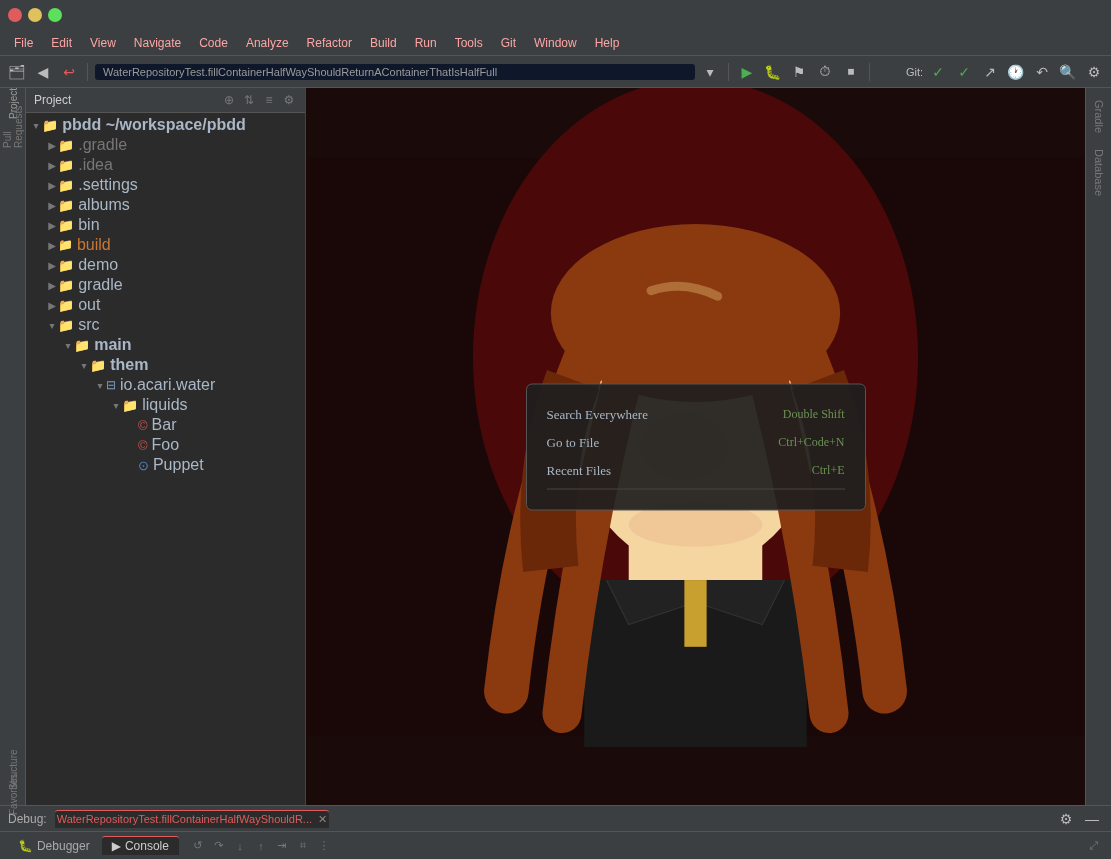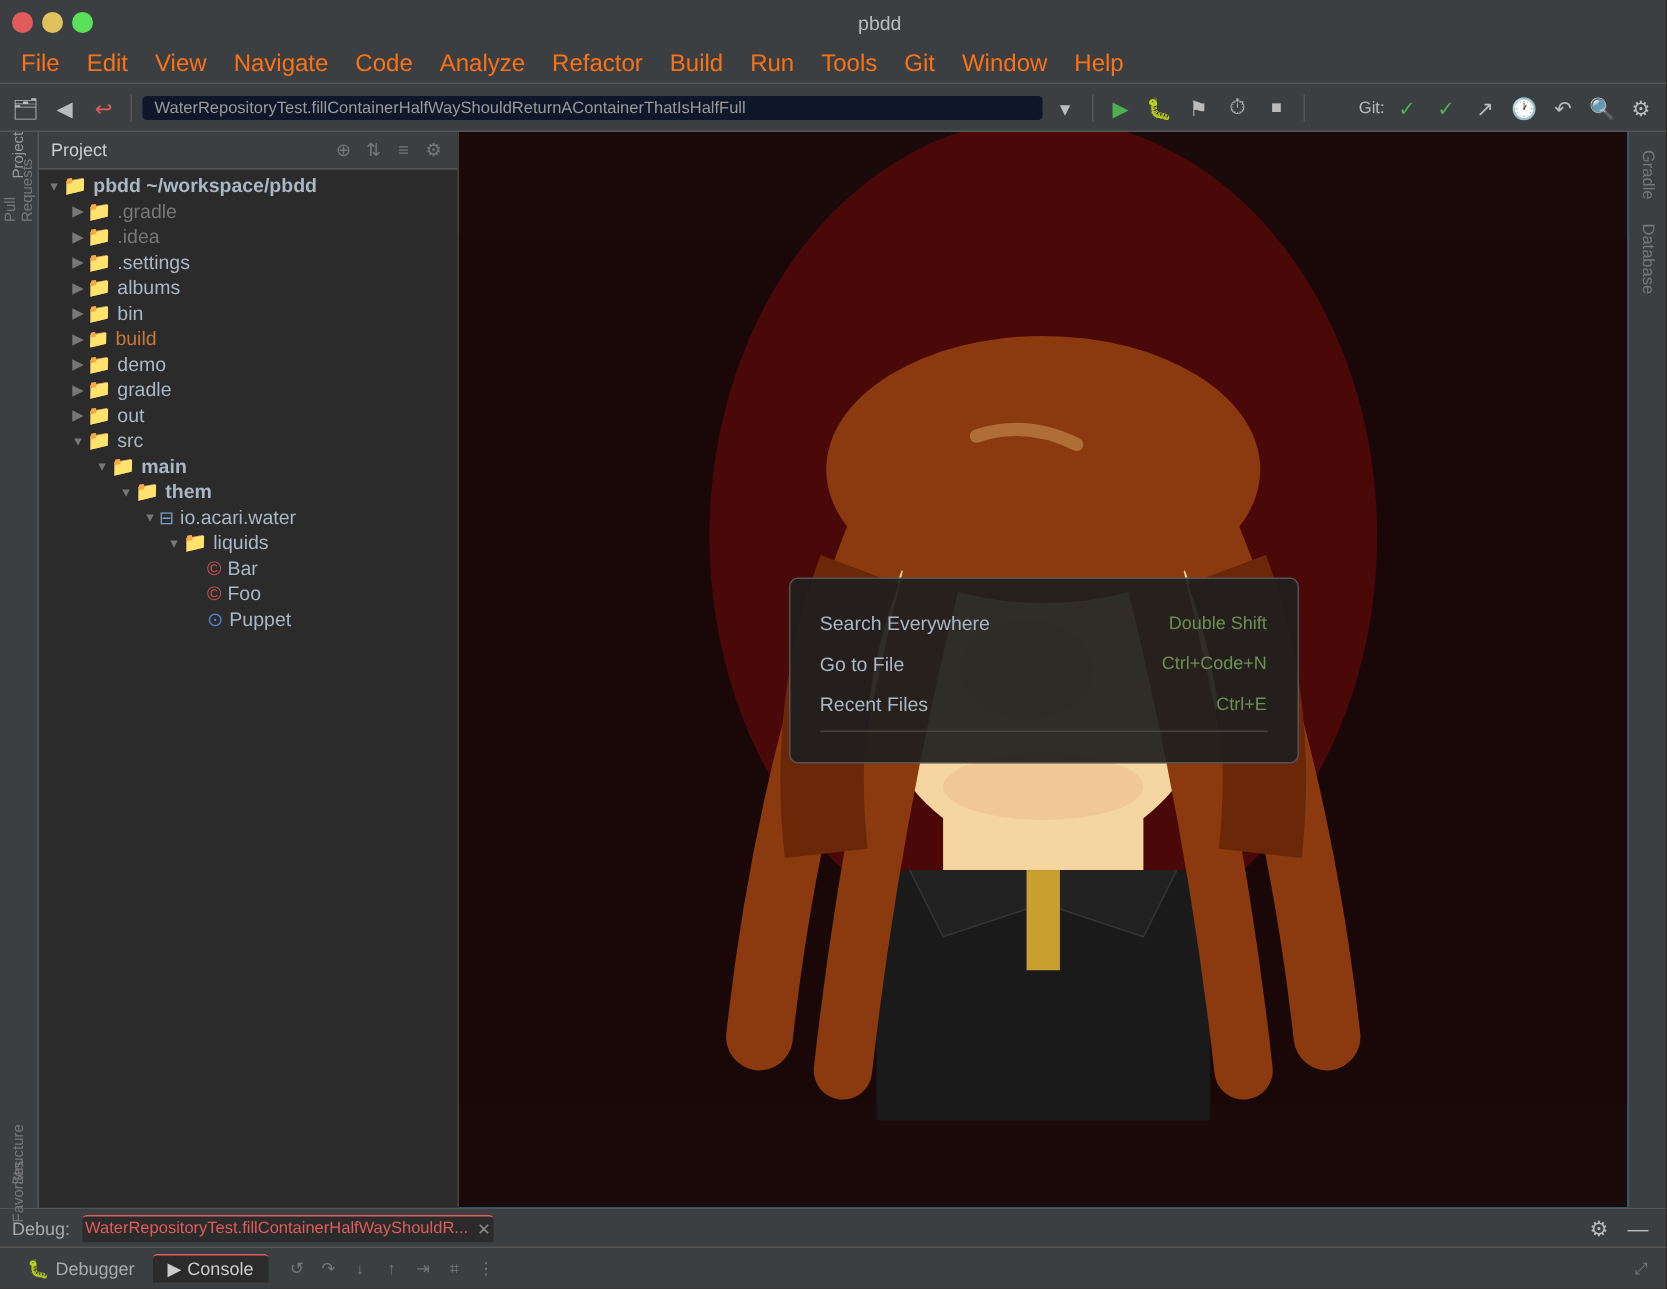--- a/index.html
+++ b/index.html
@@ -49,24 +49,24 @@
       background: #3c3f41;
       height: 26px;
       display: flex;
       align-items: center;
       padding: 0 6px;
       gap: 2px;
       border-bottom: 1px solid #555;
     }
     .menu-item {
       padding: 2px 8px;
-      color: #f97316;
+      color: #fca5a5;
       cursor: pointer;
       border-radius: 3px;
-      font-size: 16px;
+      font-size: 12px;
     }
 
     
     .toolbar {
       background: #3c3f41;
       height: 32px;
       display: flex;
       align-items: center;
       padding: 0 6px;
       gap: 4px;
@@ -170,21 +170,21 @@
     .tree-arrow {
       width: 12px;
       display: inline-flex;
       align-items: center;
       justify-content: center;
       color: #777;
       font-size: 10px;
     }
     .folder-icon { color: #b8a060; font-size: 13px; margin-right: 4px; }
     .folder-icon.open { color: #b8a060; }
-    .tree-label { font-size: 13px; color: #a9b7c6; }
+    .tree-label { font-size: 16px; color: #a9b7c6; }
     .tree-label.bold { font-weight: bold; }
     .tree-label.gray { color: #777; }
 
     
     .right-icons {
       width: 26px;
       background: #3c3f41;
       display: flex;
       flex-direction: column;
       align-items: center;
@@ -196,23 +196,24 @@
       text-orientation: mixed;
       font-size: 11px;
       color: #777;
       cursor: pointer;
       padding: 8px 2px;
     }
 
     
     .editor-area {
       flex: 1;
-      background: #0ea5e9;
+      background: #404040;
       position: relative;
       overflow: hidden;
+      font-family: Liberation Serif, serif;
     }
 
     
     .anime-bg {
       position: absolute;
       top: 0; left: 0; right: 0; bottom: 0;
       background: #1a0a0a;
       display: flex;
       align-items: center;
       justify-content: center;
@@ -342,21 +343,20 @@
   </style>
 </head>
 <body>
 
 <div class="title-bar">
   <div class="window-controls">
     <button class="win-btn win-close"></button>
     <button class="win-btn win-min"></button>
     <button class="win-btn win-max"></button>
   </div>
-  <div class="title-text">pbdd</div>
 </div>
 
 <div class="menu-bar">
   <span class="menu-item">File</span>
   <span class="menu-item">Edit</span>
   <span class="menu-item">View</span>
   <span class="menu-item">Navigate</span>
   <span class="menu-item">Code</span>
   <span class="menu-item">Analyze</span>
   <span class="menu-item">Refactor</span>

